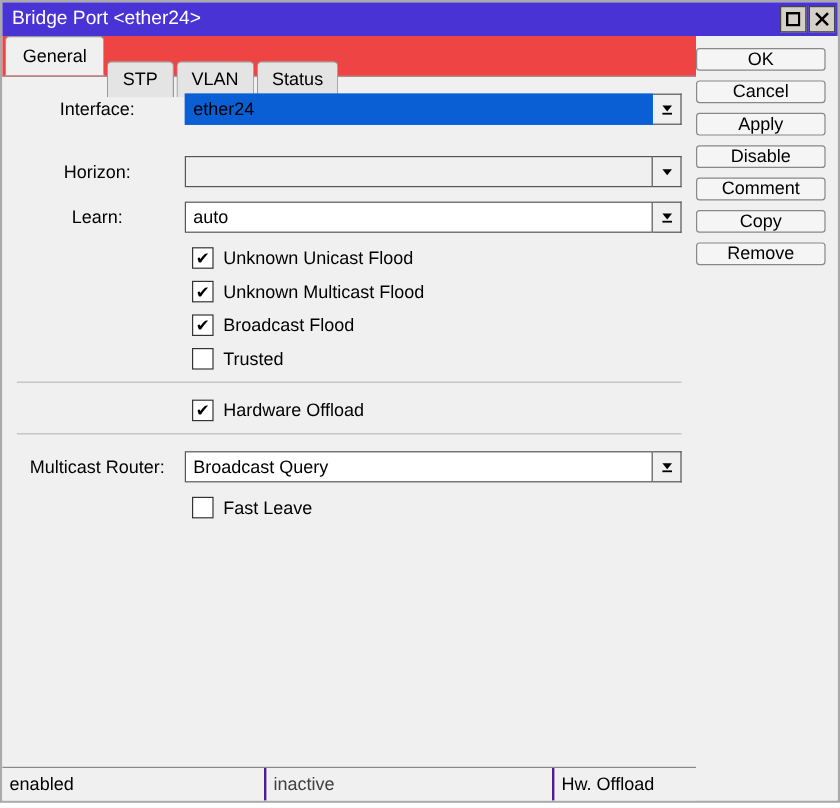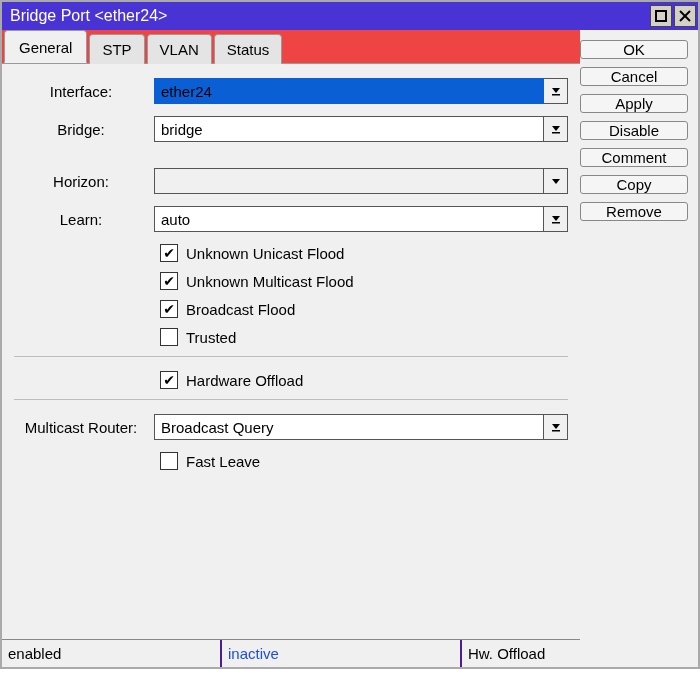--- a/index.html
+++ b/index.html
@@ -65,21 +65,21 @@
   }
   .tab {
     padding: 6px 12px 6px 12px;
     border: 1px solid #999;
     border-bottom: none;
     background: #e4e4e4;
     margin-right: 2px;
     border-radius: 4px 4px 0 0;
     font-size: 15px;
     position: relative;
-    top: 1px;
+    top: 18px;
   }
   .tab.active {
     background: #f0f0f0;
     border-bottom: 1px solid #f0f0f0;
     z-index: 2;
     padding: 8px 14px 6px 14px;
     top: 0;
   }
   .form {
     flex: 1;
@@ -180,21 +180,21 @@
     background: #f0f0f0;
   }
   .status-cell {
     padding: 0 6px;
     border-right: 2px solid #4c1d95;
     height: 100%;
     display: flex;
     align-items: center;
   }
   .status-cell.c1 { width: 220px; }
-  .status-cell.c2 { width: 240px; color: #1d4ed8; }
+  .status-cell.c2 { width: 240px; color: #404040; }
   .status-cell.c3 { flex: 1; border-right: none; }
   .watermark {
     position: absolute;
     top: 300px;
     left: 58px;
     font-size: 35px;
     font-weight: bold;
     color: rgba(90,90,90,0.55);
     pointer-events: none;
     letter-spacing: 0.5px;
@@ -245,34 +245,20 @@
               </div>
             <div class="combo-btn arrow-down-bar">
               <svg width="12" height="12">
                   <polygon points="2,3 10,3 6,8" fill="#000"></polygon>
                   <rect x="2" y="9" width="8" height="1.5" fill="#000"></rect>
                 </svg>
             </div>
           </div>
         </div>
 
-        <div class="row">
-          <div class="label">Bridge:</div>
-          <div class="field">
-            <div class="combo">
-                <span>bridge</span>
-              </div>
-            <div class="combo-btn arrow-down-bar">
-              <svg width="12" height="12">
-                  <polygon points="2,3 10,3 6,8" fill="#000"></polygon>
-                  <rect x="2" y="9" width="8" height="1.5" fill="#000"></rect>
-                </svg>
-            </div>
-          </div>
-        </div>
 
         <div class="spacer-row"></div>
 
         <div class="row">
           <div class="label">Horizon:</div>
           <div class="field">
             <div class="combo empty">
                 <span></span>
               </div>
             <div class="combo-btn arrow-down">

